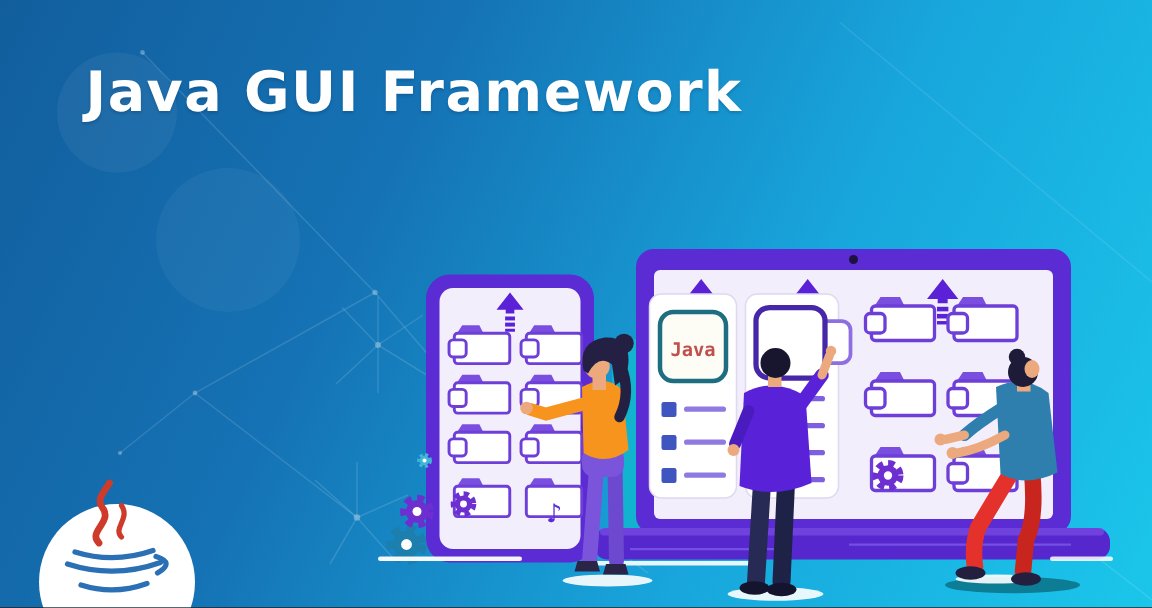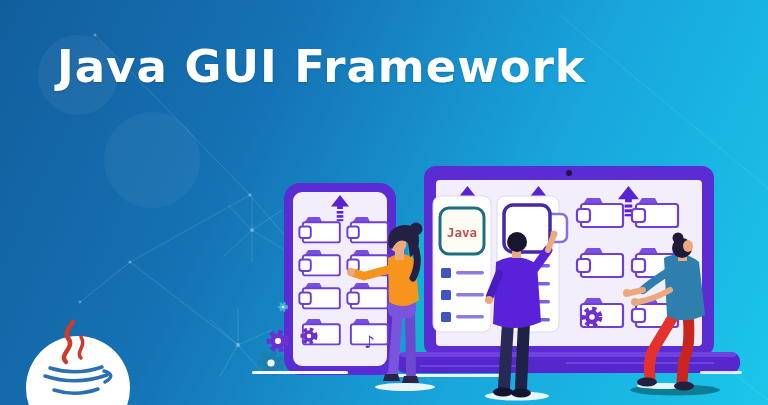--- a/index.html
+++ b/index.html
@@ -4,21 +4,21 @@
 <style>
   html,body{margin:0;padding:0;background:#222;}
   .banner{
     position:relative;width:768px;height:405px;overflow:hidden;
     background:linear-gradient(115deg,#125E9D 0%,#1572B4 32%,#18A6DC 66%,#1BC6EA 100%);
     font-family:"DejaVu Sans","Liberation Sans",sans-serif;
   }
   .banner svg{position:absolute;left:0;top:0;width:768px;height:405px;display:block;}
   .title{
     position:absolute;left:57px;top:40px;width:640px;
-    color:#ffffff;font-size:45px;font-weight:bold;letter-spacing:1px;
+    color:#ffffff;font-size:37px;font-weight:bold;letter-spacing:1px;
     font-family:"DejaVu Sans","Liberation Sans",sans-serif;
     text-shadow:0 1px 2px rgba(0,40,80,.25);
   }
   .java-badge-text{font-family:"DejaVu Sans Mono","Liberation Mono",monospace;font-weight:bold;}
   .music-note{font-family:"DejaVu Sans",sans-serif;font-weight:bold;}
 </style>
 </head>
 <body>
 
 <div class="banner">

